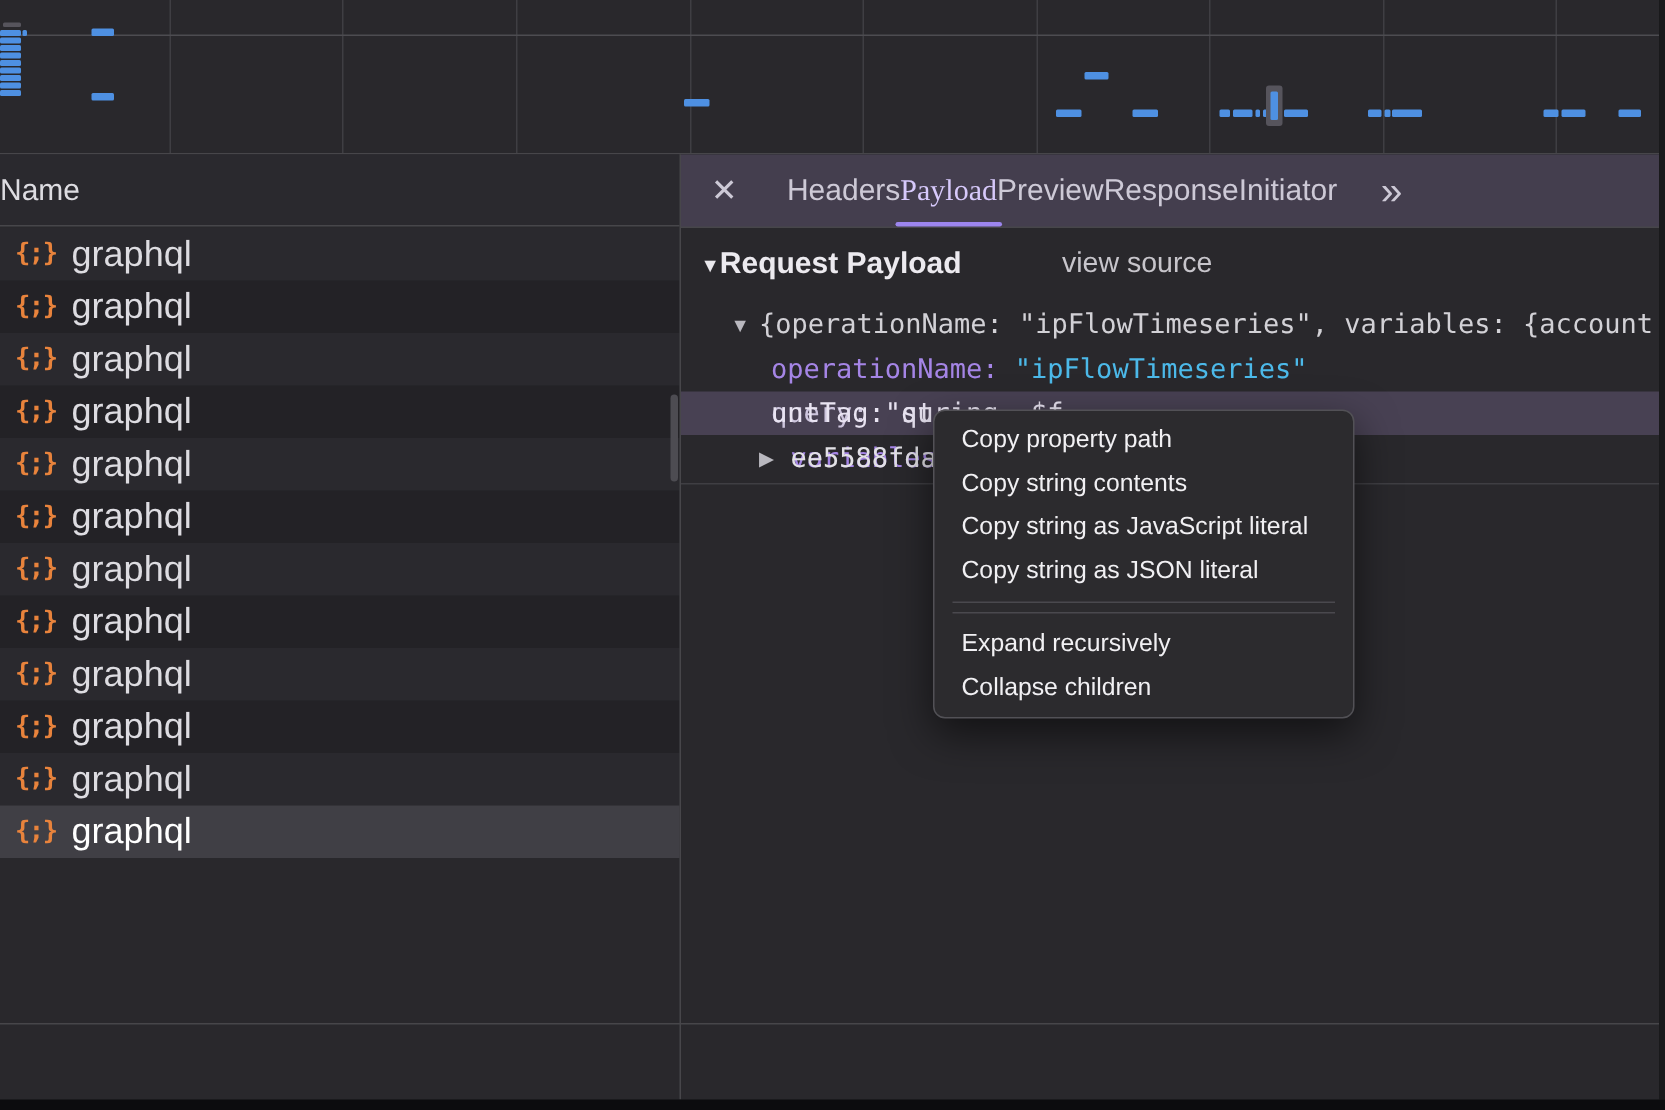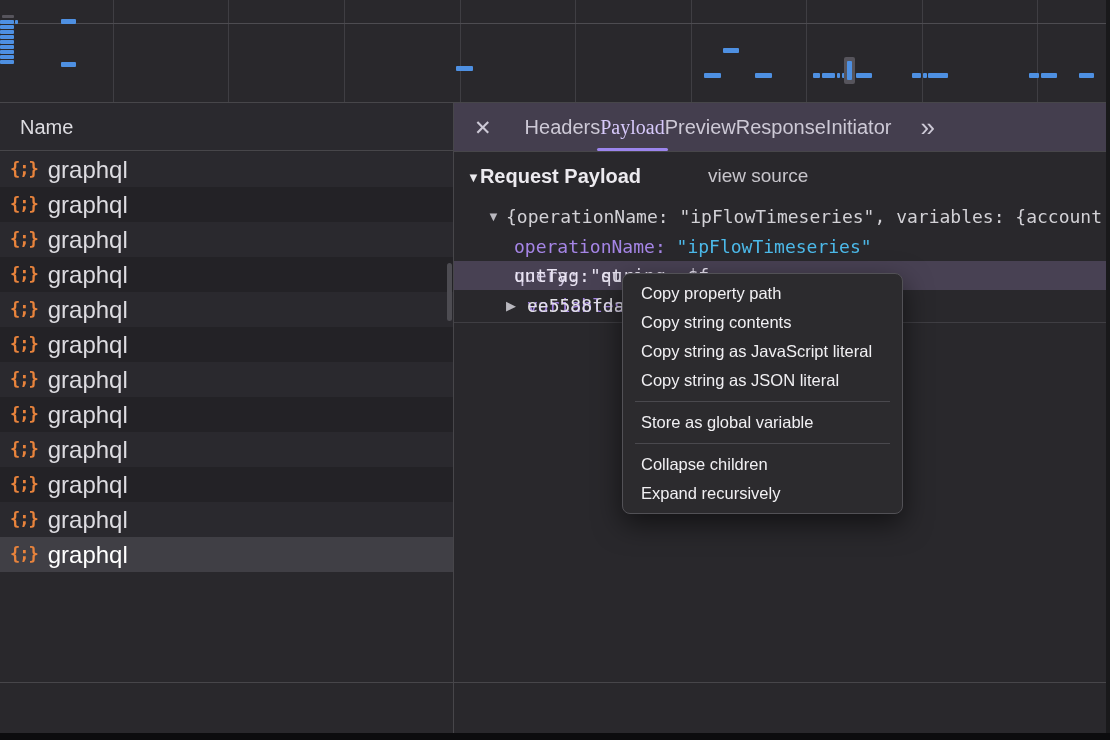--- a/index.html
+++ b/index.html
@@ -12,21 +12,21 @@
   
   .overview{position:absolute;left:0;top:0;width:1110px;height:102px;background:var(--bg);border-bottom:1px solid var(--panel-border);overflow:hidden;}
   .gridline-v{position:absolute;top:0;bottom:0;width:1px;background:var(--gridline);}
   .gridline-h{position:absolute;left:0;right:0;height:1px;background:var(--gridline-bright);}
   .tl-bar{position:absolute;border-radius:1px;background:var(--bar-blue);}
   .tl-bar.gray{background:var(--marker-gray);}
   .tl-marker-box{position:absolute;border-radius:2px;background:var(--marker-gray);}
   .tl-marker-bar{position:absolute;border-radius:1px;background:var(--bar-blue);}
   
   .left-panel{position:absolute;left:0;top:103px;width:453px;bottom:0;background:var(--bg);}
-  .list-header{position:absolute;left:0;top:0;width:100%;height:48px;line-height:48px;background:var(--bg-row);border-bottom:1px solid var(--panel-border);color:var(--text-main);font-size:20px;padding-left:20px;box-sizing:border-box;}
+  .list-header{position:absolute;left:0;top:0;width:100%;height:48px;line-height:48px;background:var(--bg-row);border-bottom:1px solid var(--panel-border);color:var(--text-main);font-size:20px;padding-left:0;box-sizing:border-box;}
   .rows{position:absolute;left:0;top:49px;width:100%;}
   .net-row{height:35px;line-height:35px;background:var(--bg-row);display:flex;align-items:center;}
   .net-row.alt{background:var(--bg-dark-row);}
   .net-row.selected{background:var(--row-selected);}
   .json-icon{color:var(--orange-icon);font-family:"DejaVu Sans Mono",monospace;font-size:17px;font-weight:bold;margin-left:10px;letter-spacing:-1px;}
   .net-label{color:var(--text-main);font-size:24px;margin-left:10px;}
   .net-row.selected .net-label{color:#ffffff;}
   .scroll-thumb{position:absolute;left:447px;top:160px;width:5px;height:58px;border-radius:3px;background:#4d4c52;}
   
   .v-split{position:absolute;left:453px;top:103px;width:1px;height:630px;background:var(--panel-border);z-index:20;}
@@ -223,22 +223,21 @@
       <div class="section-edge"></div>
     </div>
   </div>
 
   <div class="context-menu">
       <div class="menu-item">Copy property path</div>
       <div class="menu-item">Copy string contents</div>
       <div class="menu-item">Copy string as JavaScript literal</div>
       <div class="menu-item">Copy string as JSON literal</div>
       <div class="menu-divider"></div>
-      <div class="menu-item">Store as global variable</div>
       <div class="menu-divider"></div>
+      <div class="menu-item">Expand recursively</div>
       <div class="menu-item">Collapse children</div>
-      <div class="menu-item">Expand recursively</div>
     </div>
 
   <div class="bottom-divider"></div>
   <div class="right-strip"></div>
   <div class="bottom-bar"></div>
 </div>
 
 </body></html>

